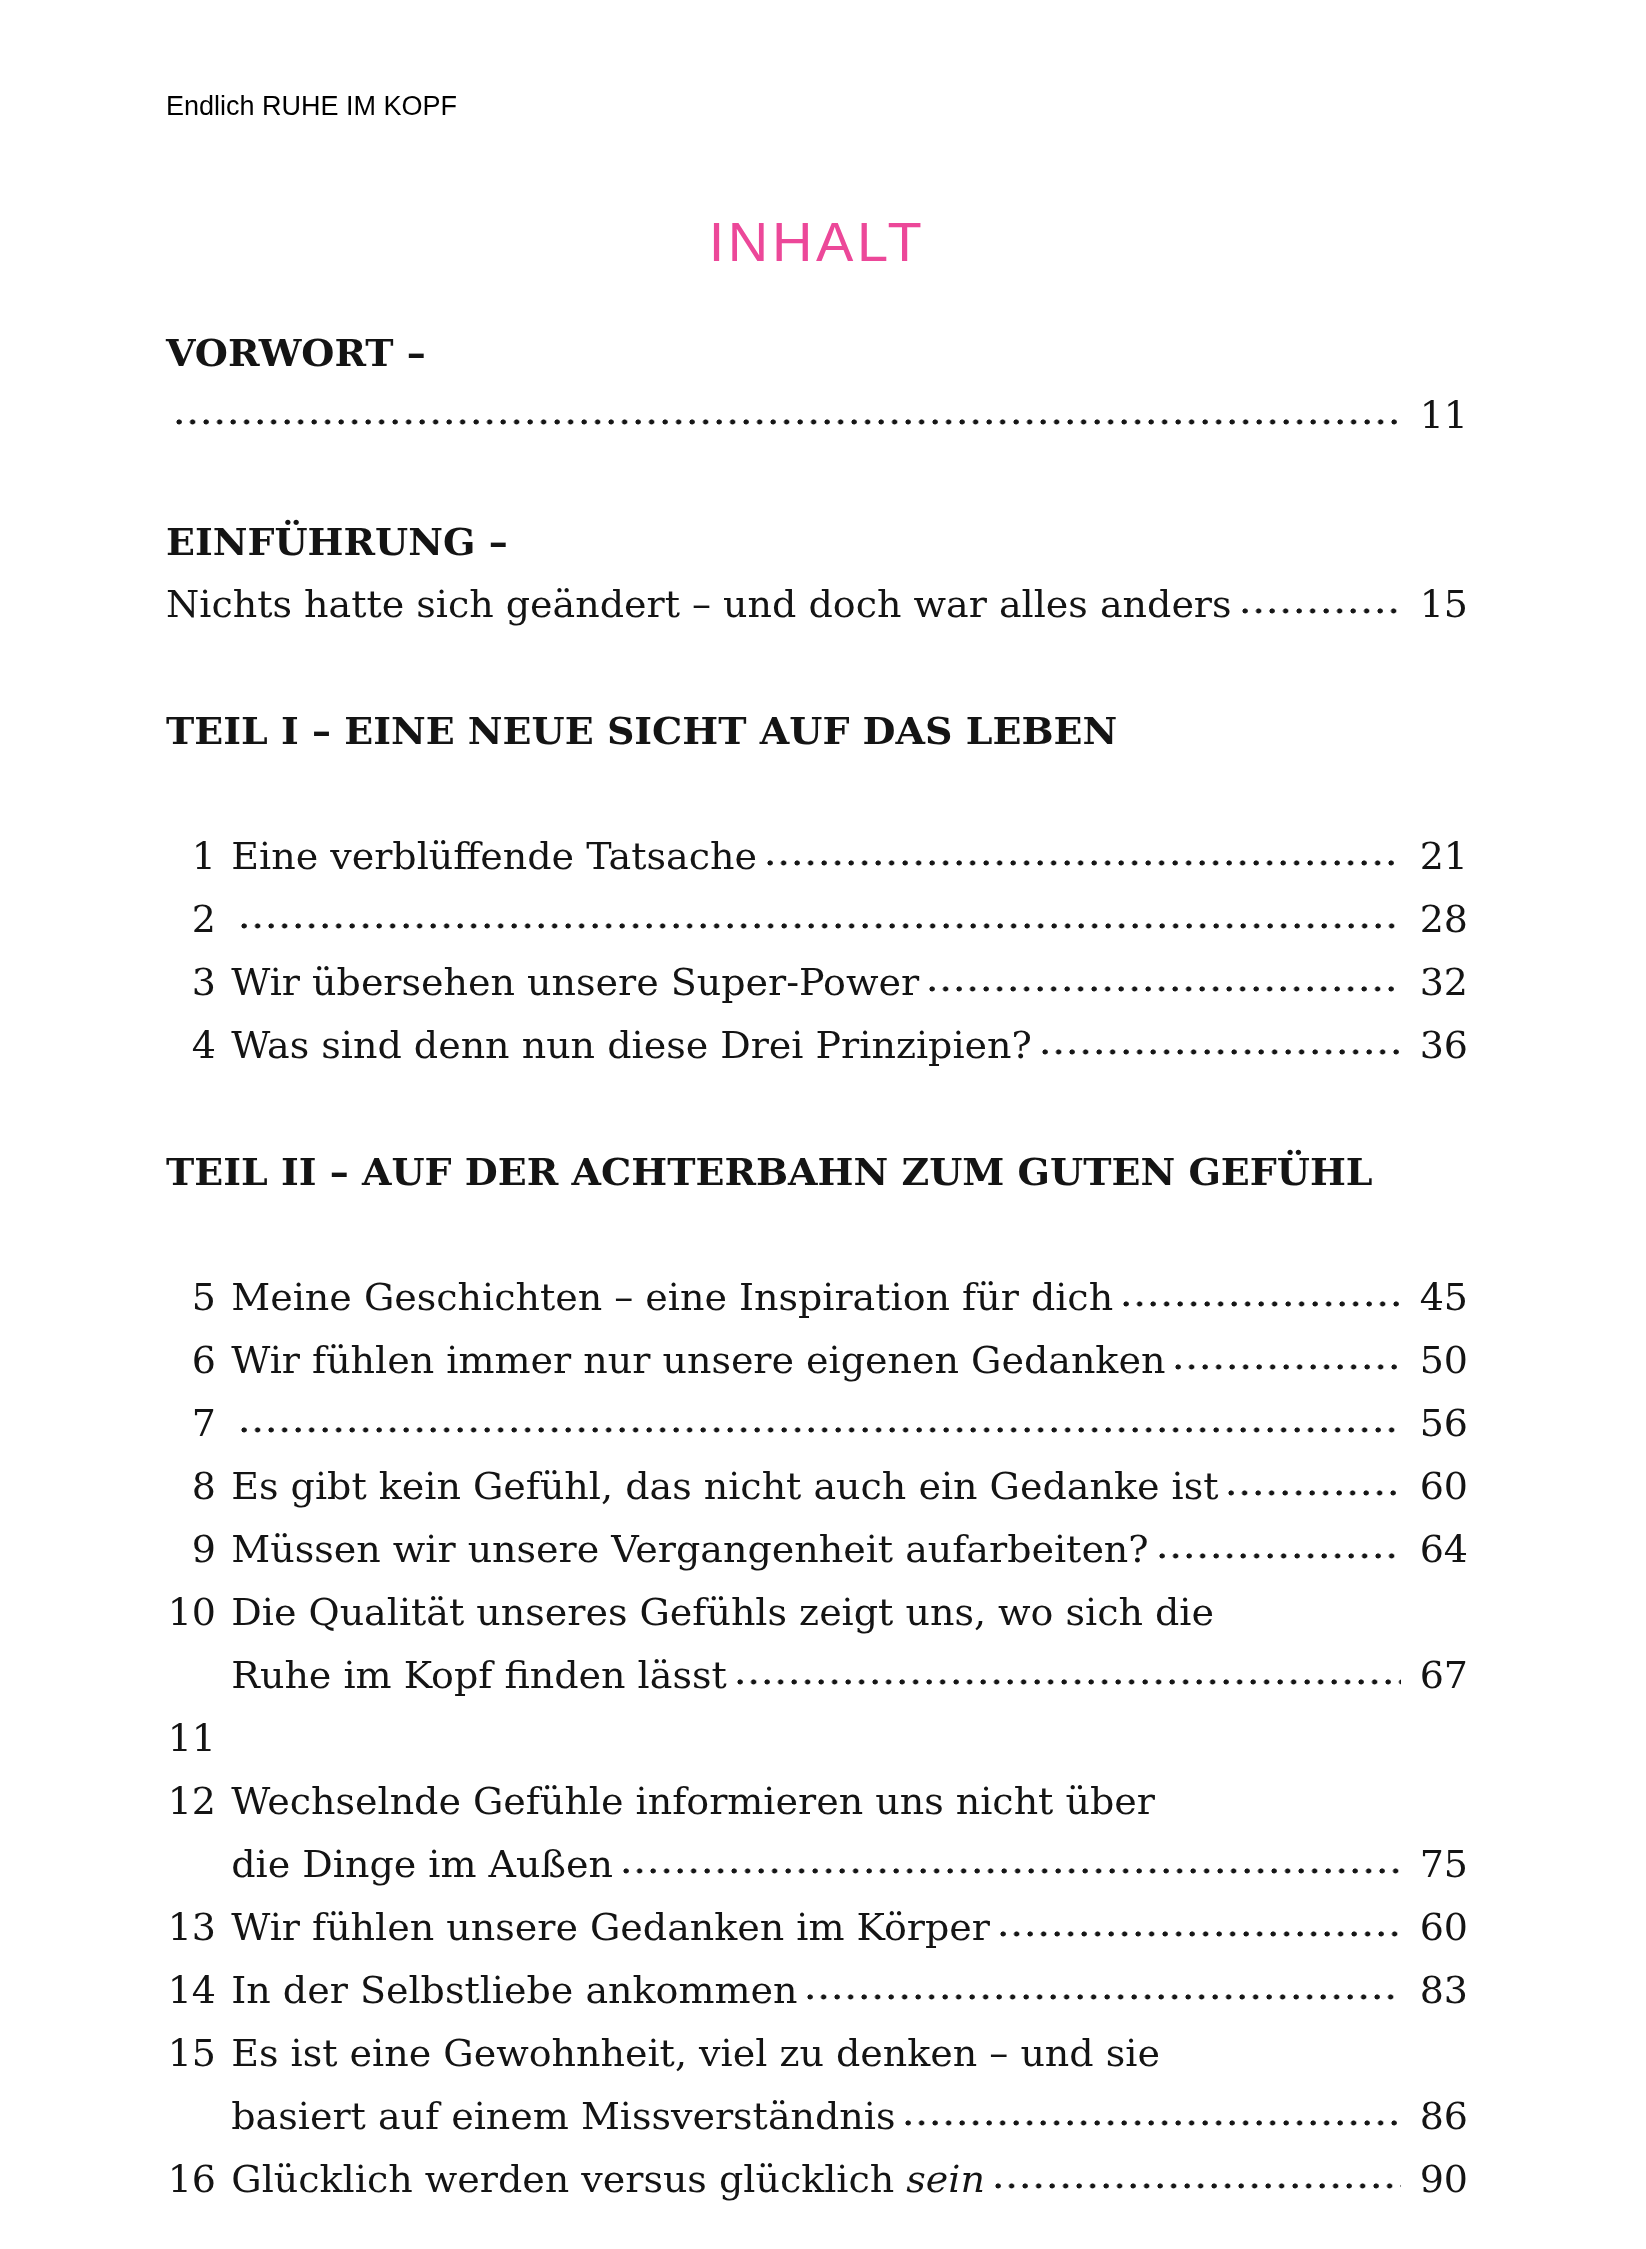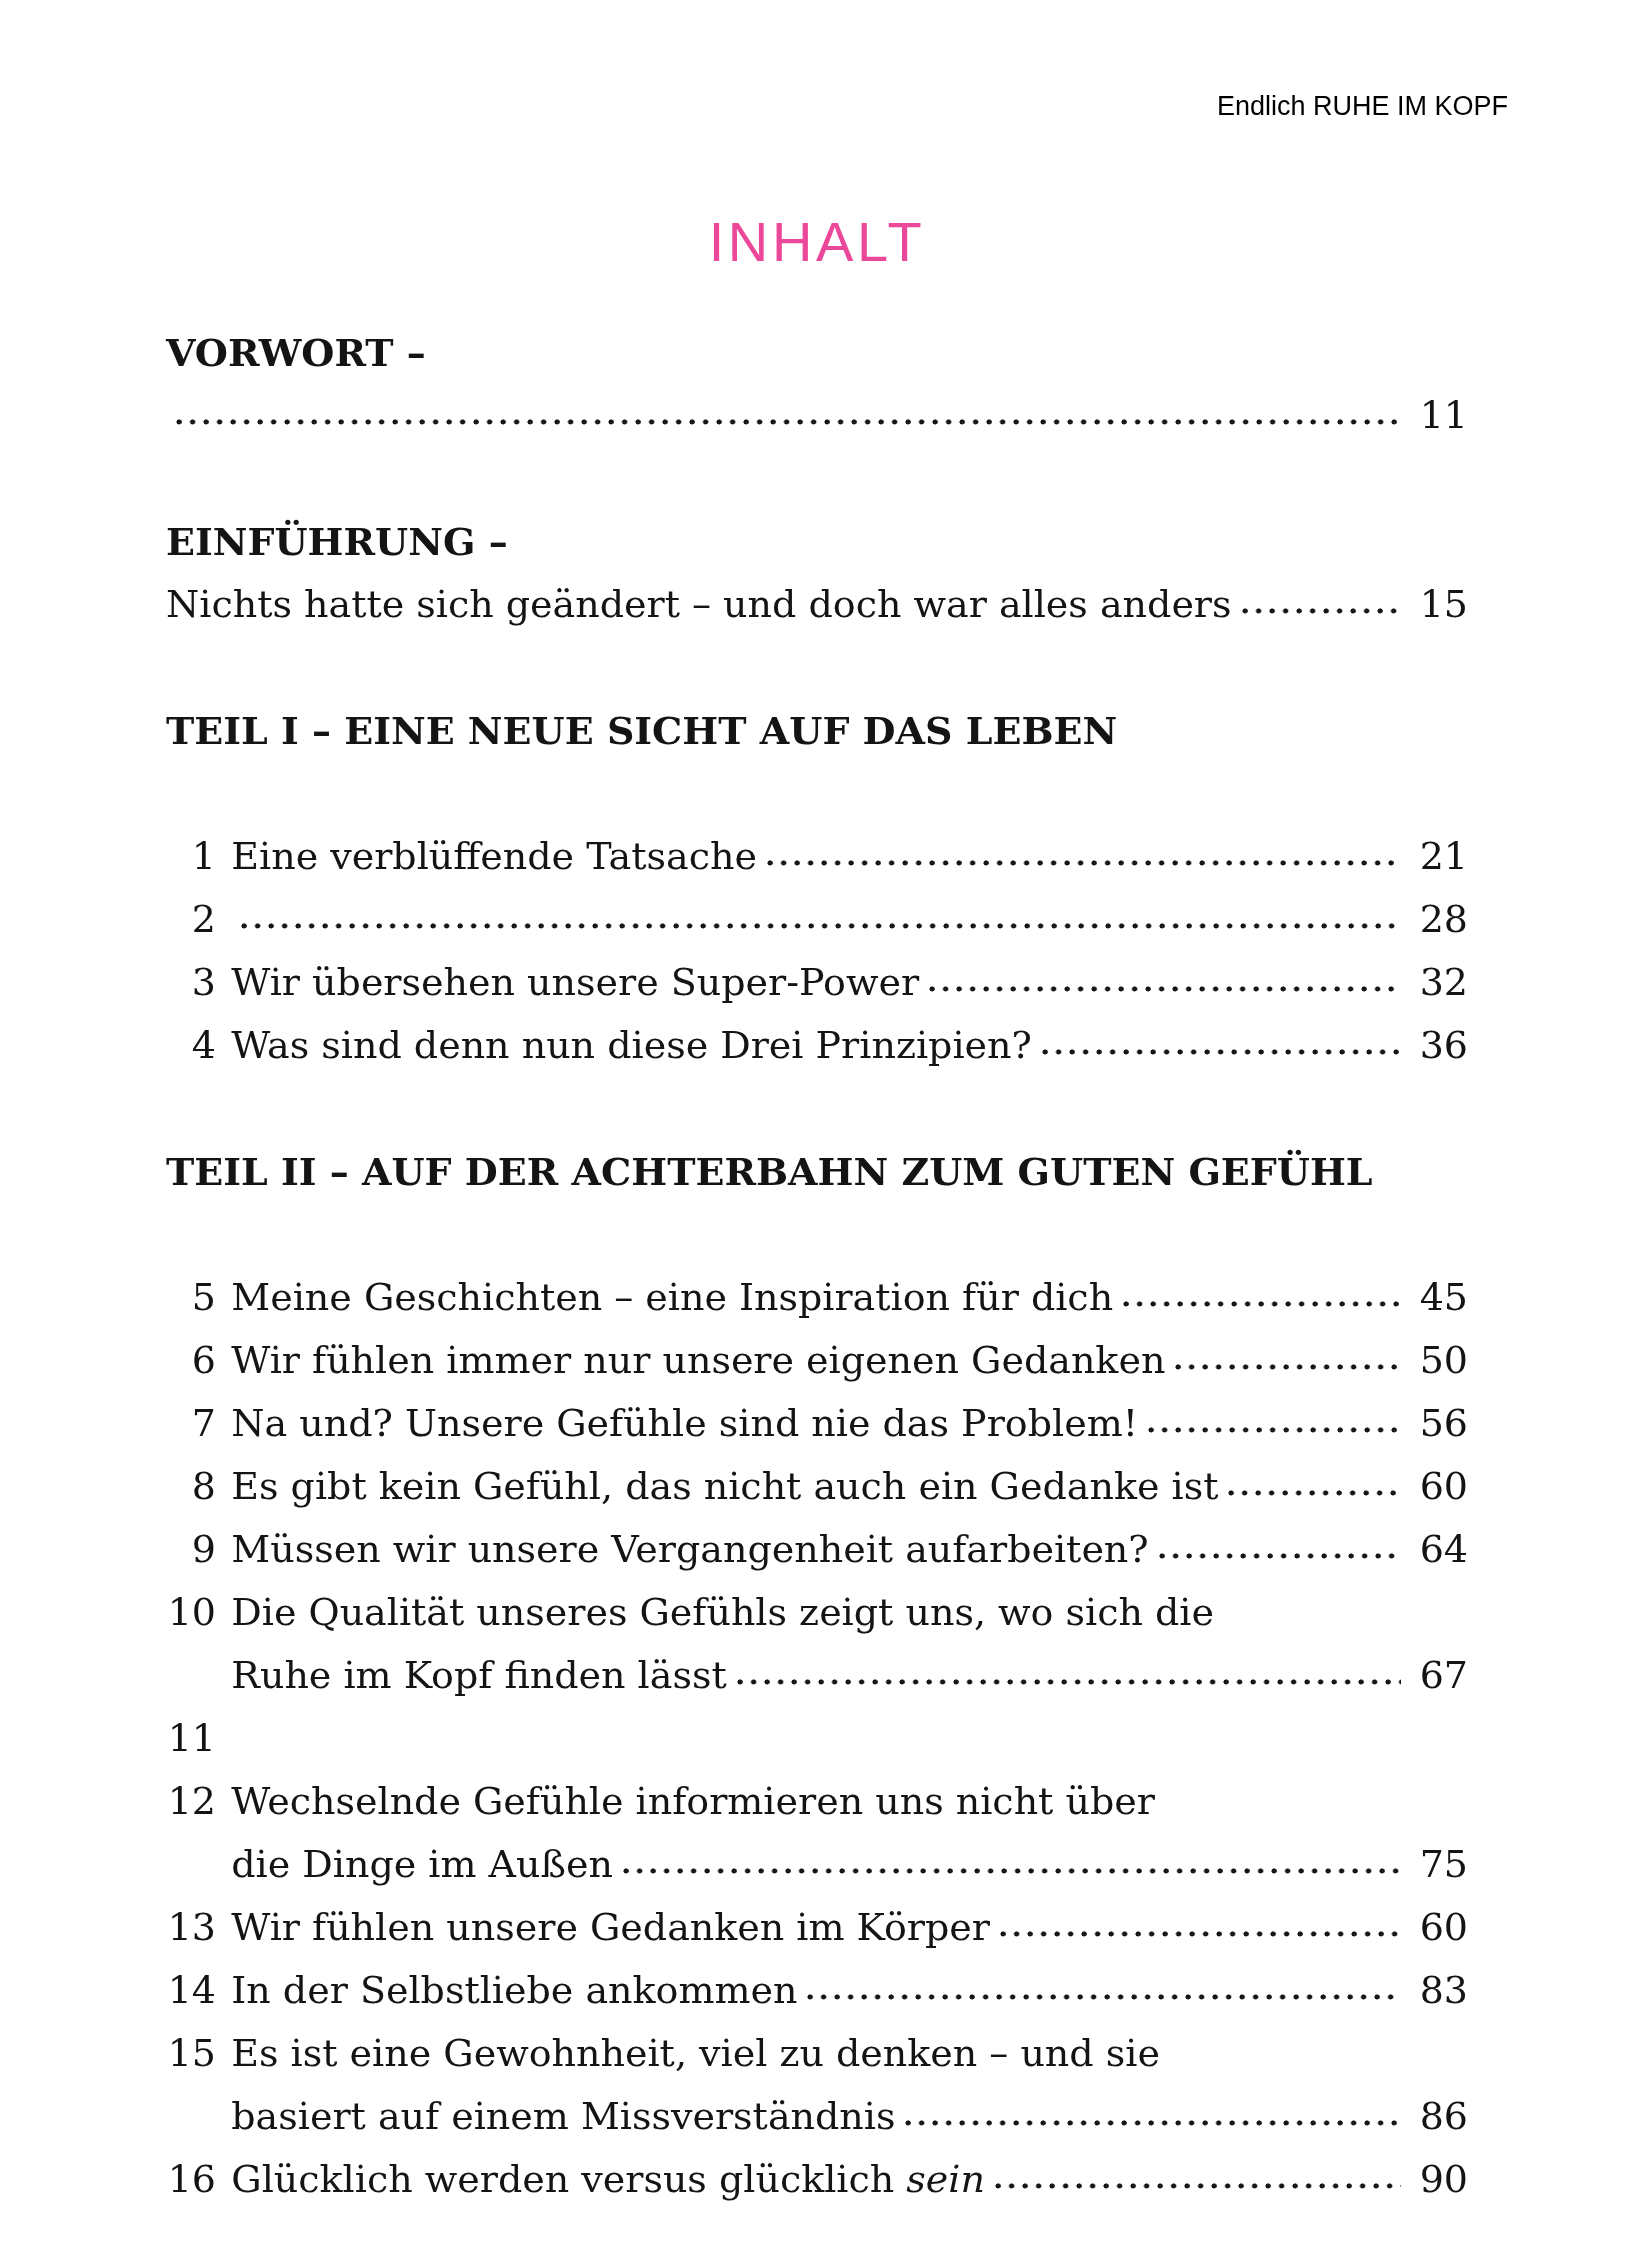--- a/index.html
+++ b/index.html
@@ -12,21 +12,20 @@
   }
   .page {
     position: relative;
     width: 1646px; height: 2441px;
     padding: 90px 178px 0 166px;
     background: #ffffff;
   }
   .running-header {
     font-family: "Liberation Sans", sans-serif;
     font-size: 27px; line-height: 32px;
-    text-align: right;
     margin-right: -40px;
     color: #000000;
   }
   .toc-title {
     margin: 90px 0 0 0;
     text-align: center;
     font-family: "Liberation Sans", sans-serif;
     font-weight: 400;
     font-size: 56px;
     line-height: 59px;
@@ -118,21 +117,20 @@
             <span class="pagenum">45</span>
           </div>
           <div class="row">
             <span class="num">6</span>
             <span class="text">Wir fühlen immer nur unsere eigenen Gedanken</span>
             <span class="leader"></span>
             <span class="pagenum">50</span>
           </div>
           <div class="row">
             <span class="num">7</span>
-            <span class="text">Na und? Unsere Gefühle sind nie das Problem!</span>
             <span class="leader"></span>
             <span class="pagenum">56</span>
           </div>
           <div class="row">
             <span class="num">8</span>
             <span class="text">Es gibt kein Gefühl, das nicht auch ein Gedanke ist</span>
             <span class="leader"></span>
             <span class="pagenum">60</span>
           </div>
           <div class="row">

